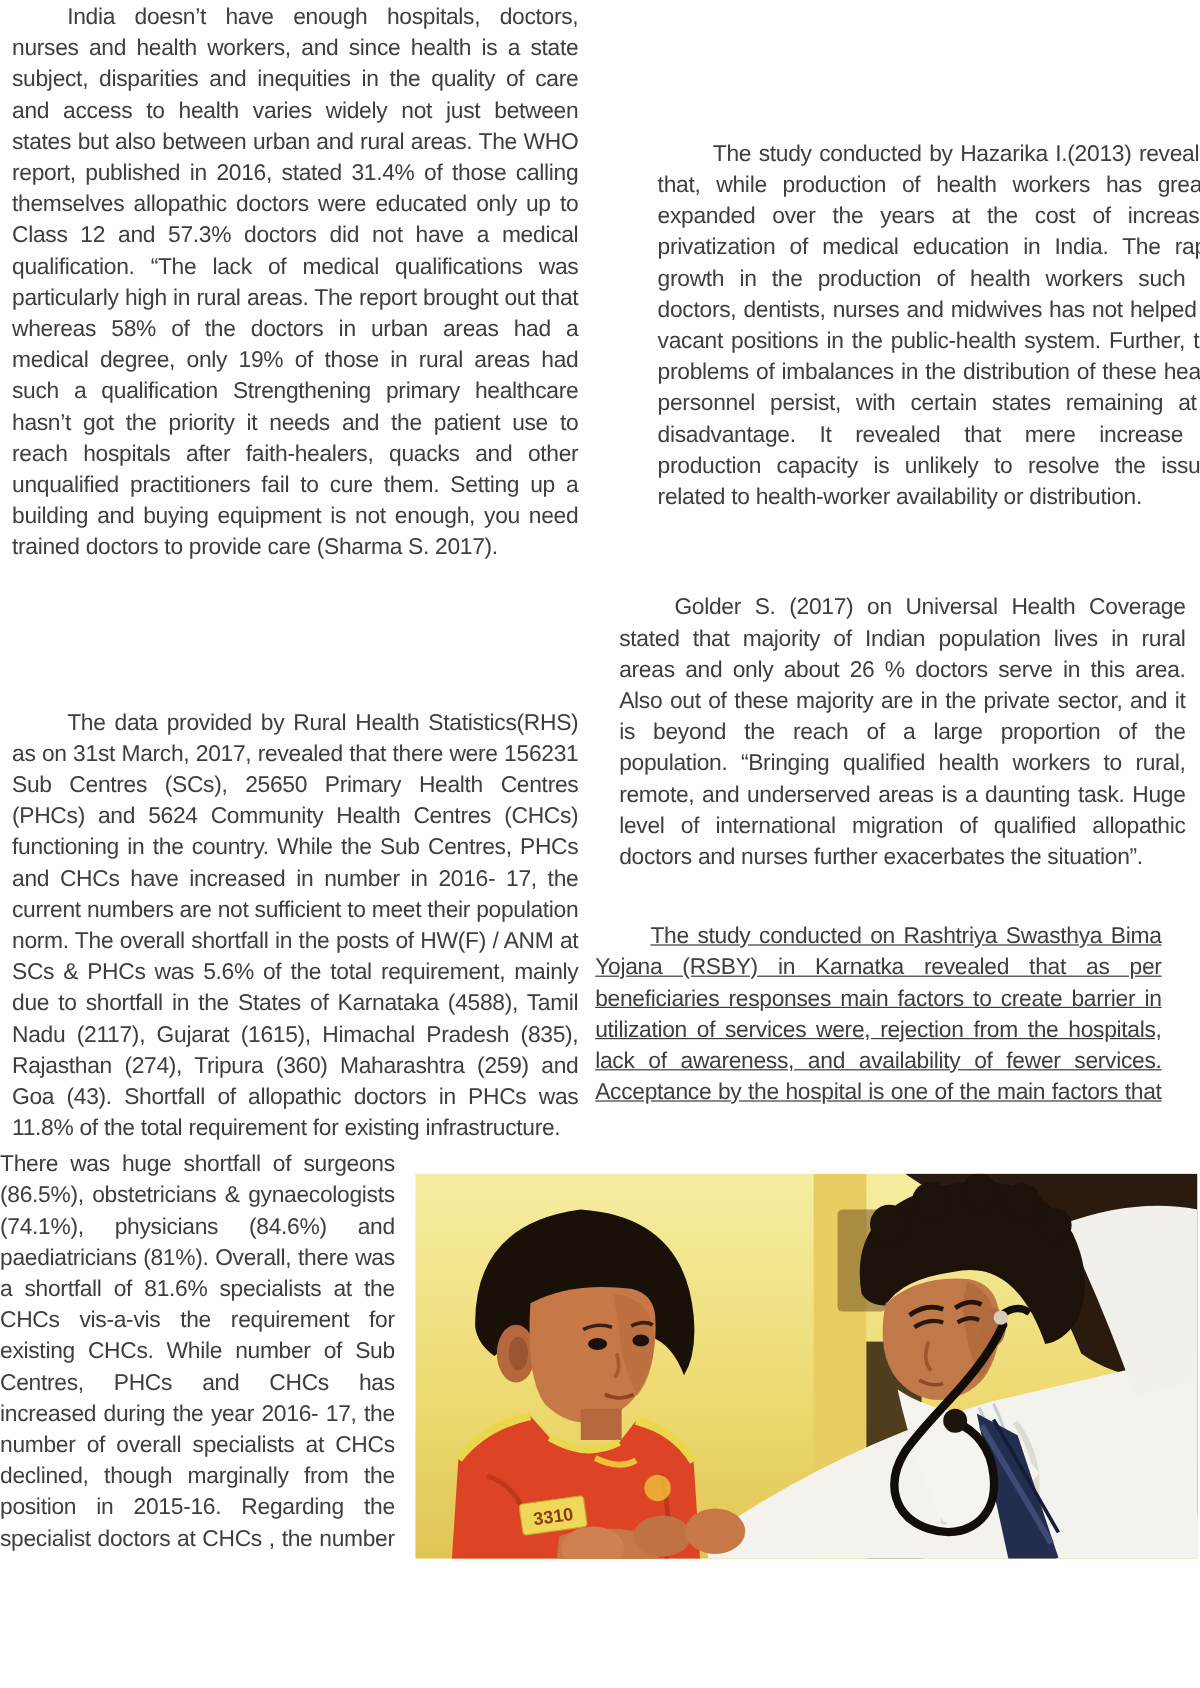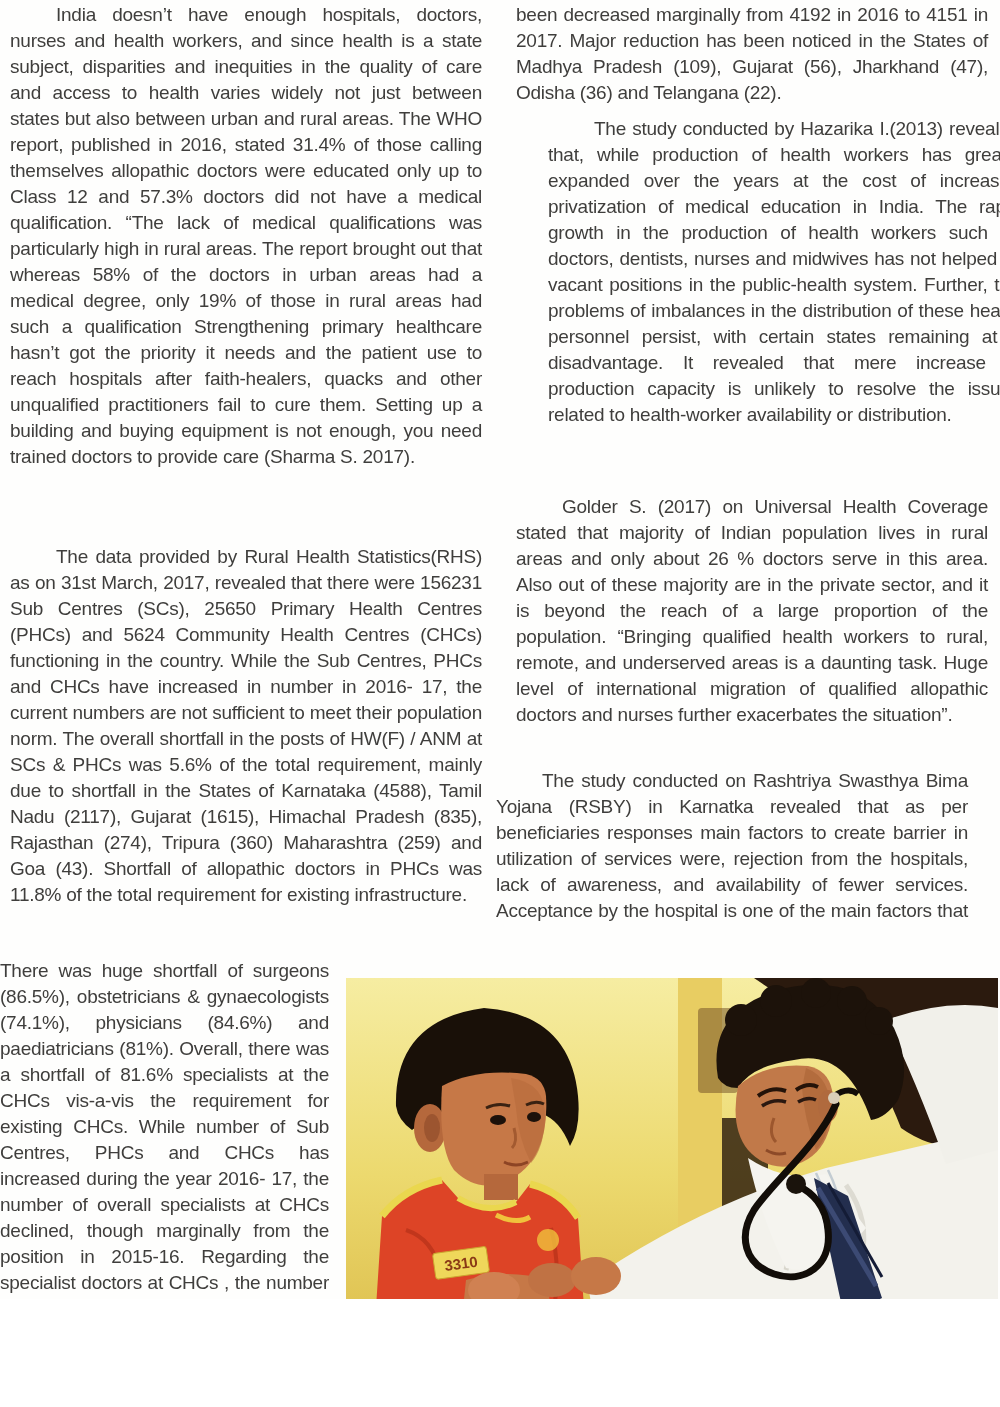--- a/index.html
+++ b/index.html
@@ -7,26 +7,26 @@
     position:relative;width:1000px;height:1299px;background:#fefefd;
     font-family:"Liberation Sans",sans-serif;overflow:hidden;
   }
   .para{
     position:absolute;margin:0;text-align:justify;
     font-size:19px;line-height:26px;letter-spacing:-0.25px;
     color:#3f3e3c;
   }
   .indent{text-indent:46px;}
   .lp1{left:10px;top:2px;width:472px;}
-  .lp2{left:10px;top:544px;width:472px;}
+  .lp2{left:10px;top:590px;width:472px;}
   .lp2b{left:0;top:958px;width:329px;text-align-last:justify;}
   .rp1{left:516px;top:2px;width:472px;}
   .rp2{left:548px;top:116px;width:472px;}
   .rp3{left:516px;top:494px;width:472px;}
-  .rp4{left:496px;top:768px;width:472px;text-align-last:justify;}
+  .rp4{left:496px;top:768px;width:472px;text-align-last:justify;text-decoration:underline;}
   .photo{
     position:absolute;left:346px;top:978px;width:652px;height:360px;
     overflow:hidden;
   }
   .photo svg{display:block;width:100%;height:100%;}
   .page-badge{
     position:absolute;left:-12px;top:1356px;width:48px;height:48px;
     border-radius:50%;
     background:radial-gradient(circle at 35% 32%, #ffffff 0%, #eafcf4 30%, #c2f2de 58%, #7fdfb6 85%, #55cfa0 100%);
     border:2px solid #66d5a8;
@@ -54,21 +54,20 @@
 </style>
 </head>
 <body>
 
 <div class="page">
 
   <p class="para indent lp1">India doesn’t have enough hospitals, doctors, nurses and health workers, and since health is a state subject, disparities and inequities in the quality of care and access to health varies widely not just between states but also between urban and rural areas. The WHO report, published in 2016, stated 31.4% of those calling themselves allopathic doctors were educated only up to Class 12 and 57.3% doctors did not have a medical qualification. “The lack of medical qualifications was particularly high in rural areas. The report brought out that whereas 58% of the doctors in urban areas had a medical degree, only 19% of those in rural areas had such a qualification Strengthening primary healthcare hasn’t got the priority it needs and the patient use to reach hospitals after faith-healers, quacks and other unqualified practitioners fail to cure them. Setting up a building and buying equipment is not enough, you need trained doctors to provide care (Sharma S. 2017).</p>
   <p class="para indent lp2">The data provided by Rural Health Statistics(RHS) as on 31st March, 2017, revealed that there were 156231 Sub Centres (SCs), 25650 Primary Health Centres (PHCs) and 5624 Community Health Centres (CHCs) functioning in the country. While the Sub Centres, PHCs and CHCs have increased in number in 2016- 17, the current numbers are not sufficient to meet their population norm. The overall shortfall in the posts of HW(F) / ANM at SCs &amp; PHCs was 5.6% of the total requirement, mainly due to shortfall in the States of Karnataka (4588), Tamil Nadu (2117), Gujarat (1615), Himachal Pradesh (835), Rajasthan (274), Tripura (360) Maharashtra (259) and Goa (43). Shortfall of allopathic doctors in PHCs was 11.8% of the total requirement for existing infrastructure.</p>
   <p class="para lp2b">There was huge shortfall of surgeons (86.5%), obstetricians &amp; gynaecologists (74.1%), physicians (84.6%) and paediatricians (81%). Overall, there was a shortfall of 81.6% specialists at the CHCs vis-a-vis the requirement for existing CHCs. While number of Sub Centres, PHCs and CHCs has increased during the year 2016- 17, the number of overall specialists at CHCs declined, though marginally from the position in 2015-16. Regarding the specialist doctors at CHCs , the number has</p>
 
-  <p class="para rp1">been decreased marginally from 4192 in 2016 to 4151 in 2017. Major reduction has been noticed in the States of Madhya Pradesh (109), Gujarat (56), Jharkhand (47), Odisha (36) and Telangana (22).</p>
   <p class="para indent rp2">The study conducted by Hazarika I.(2013) revealed that, while production of health workers has greatly expanded over the years at the cost of increased privatization of medical education in India. The rapid growth in the production of health workers such as doctors, dentists, nurses and midwives has not helped fill vacant positions in the public-health system. Further, the problems of imbalances in the distribution of these health personnel persist, with certain states remaining at a disadvantage. It revealed that mere increase in production capacity is unlikely to resolve the issues related to health-worker availability or distribution.</p>
   <p class="para indent rp3">Golder S. (2017) on Universal Health Coverage stated that majority of Indian population lives in rural areas and only about 26 % doctors serve in this area. Also out of these majority are in the private sector, and it is beyond the reach of a large proportion of the population. “Bringing qualified health workers to rural, remote, and underserved areas is a daunting task. Huge level of international migration of qualified allopathic doctors and nurses further exacerbates the situation”.</p>
   <p class="para indent rp4">The study conducted on Rashtriya Swasthya Bima Yojana (RSBY) in Karnatka revealed that as per beneficiaries responses main factors to create barrier in utilization of services were, rejection from the hospitals, lack of awareness, and availability of fewer services. Acceptance by the hospital is one of the main factors that</p>
 
   <div class="photo">
     <svg viewBox="0 0 652 360" preserveAspectRatio="none">
       <defs>
         <linearGradient id="bgY" x1="0" y1="0" x2="0" y2="1">
           <stop offset="0" stop-color="#f6eda2"></stop>
           <stop offset="0.55" stop-color="#ecd96e"></stop>

